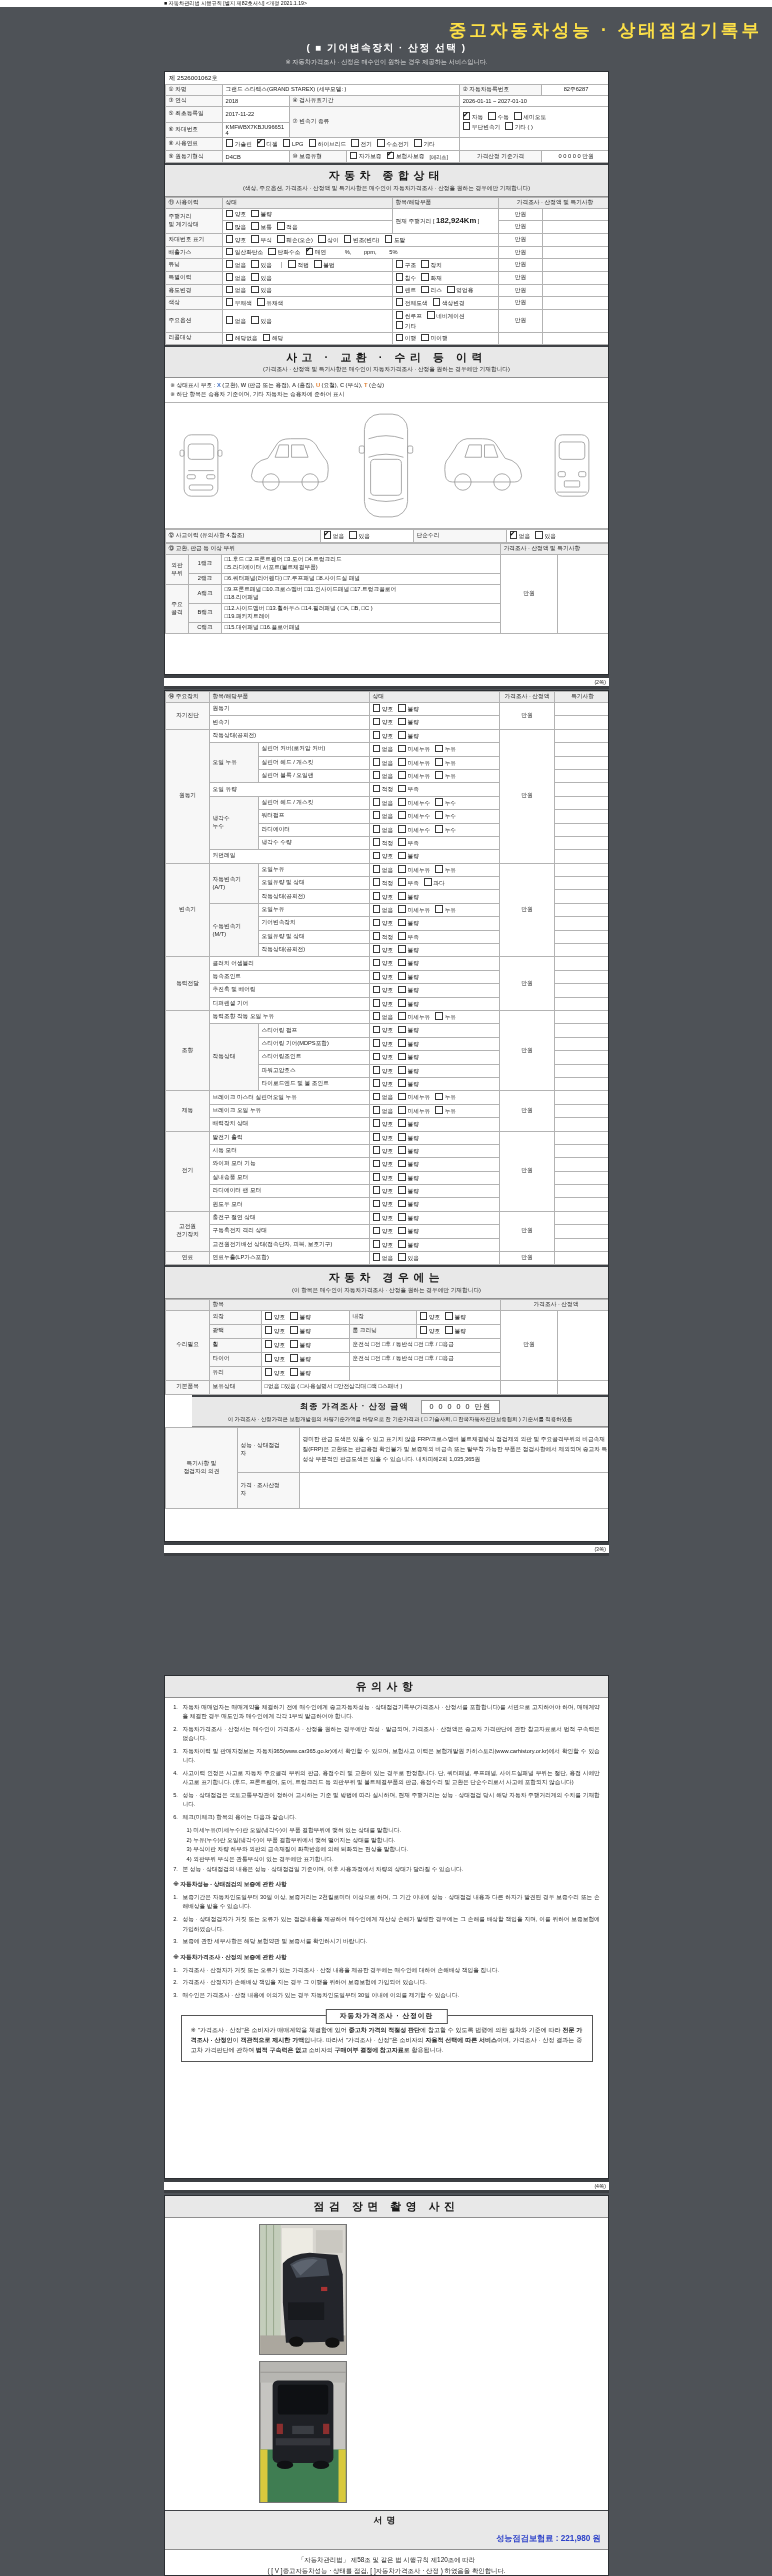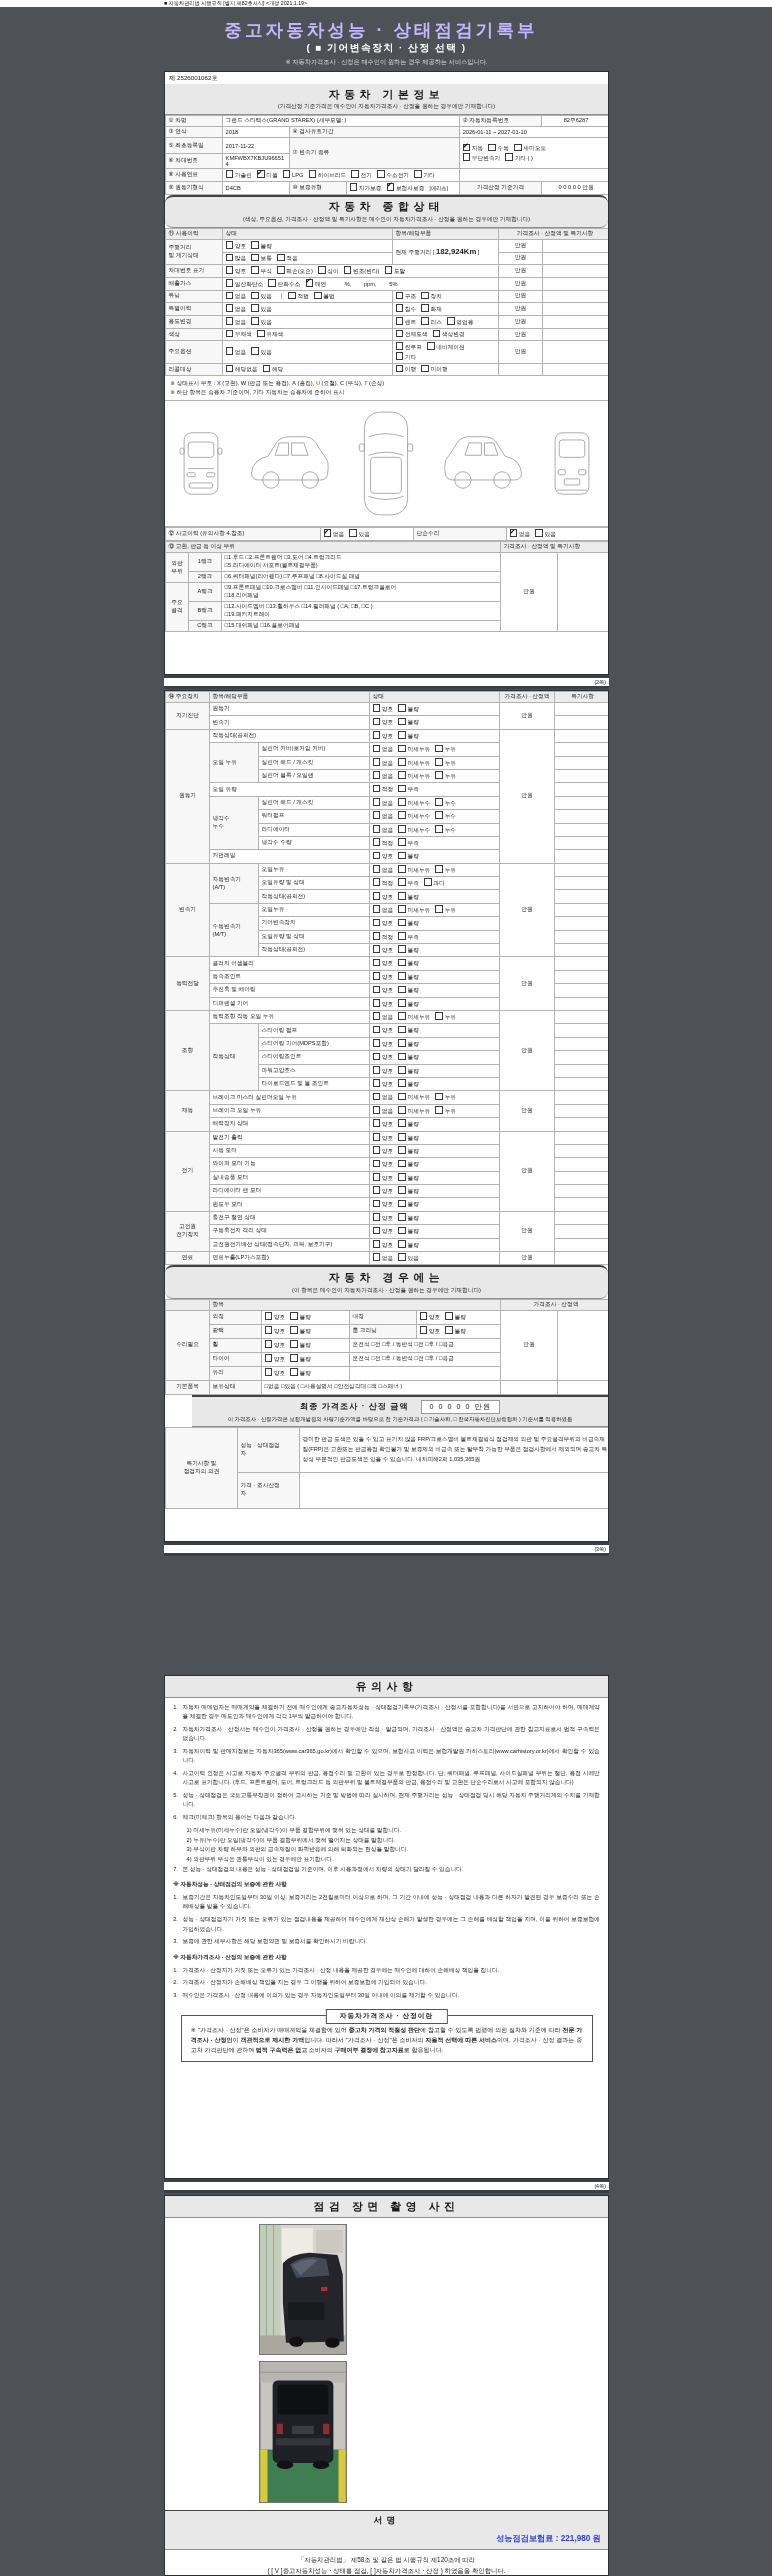--- a/index.html
+++ b/index.html
@@ -7,33 +7,33 @@
     width:773px;height:2576px;position:relative;
     background:#4e5257;
     font-family:"Liberation Sans","DejaVu Sans",sans-serif;
     color:#1a1a1a;
   }
   .abs{position:absolute;}
   
   #top-strip{left:0;top:0;width:773px;height:7.2px;background:#ffffff;font-size:5.2px;line-height:7.2px;color:#111;overflow:hidden;}
   #top-strip span{margin-left:164px;}
   
-  #title-main{left:0;top:17.5px;width:762px;text-align:center;color:#c4b5fd;font-size:17.5px;font-weight:bold;letter-spacing:3.1px;}
+  #title-main{left:0;top:17.5px;width:762px;text-align:right;color:#fde047;font-size:17.5px;font-weight:bold;letter-spacing:3.1px;}
   #title-sub{left:0;top:42px;width:773px;text-align:center;color:#fff;font-size:9.8px;font-weight:bold;letter-spacing:1.5px;}
   #title-note{left:0;top:58px;width:773px;text-align:center;color:#dcdcdc;font-size:6.2px;}
   
   .page{left:164px;width:445px;background:#fff;overflow:hidden;box-sizing:border-box;border:0.5px solid #2c2f33;}
   .sep{left:164px;width:445px;box-sizing:border-box;}
   .sep .bar{height:3.1px;background:#3c3f43;}
   .sep .strip{height:8.2px;background:#fff;font-size:5.2px;line-height:8.2px;text-align:right;padding-right:3.1px;color:#222;}
   
   .band{background:#e8e8e8;border-bottom:0.5px solid #8f8f8f;text-align:center;padding:3.6px 0 3.1px;}
   .band .t{font-size:10.8px;font-weight:bold;letter-spacing:4.6px;}
   .band .n{font-size:5.7px;margin-top:1.5px;color:#222;}
-  .sect{border-top:2.1px solid #3f4246;border-radius:8px;}
+  .sect{border-top:2.1px solid #3f4246;}
   .docno{font-size:6.2px;padding:2.1px 4.1px 1px;}
   
   table{border-collapse:collapse;width:100%;table-layout:fixed;}
   td,th{border:0.5px solid #b3b3b3;font-size:5.7px;padding:1px 2.6px;vertical-align:middle;word-break:break-all;text-align:left;font-weight:normal;}
   .lab{background:#f7f7f7;}
   .hd{background:#ececec;}
   .ctr{text-align:center;}
   .pre{white-space:pre-line;}
   .price{text-align:center;}
   
@@ -79,24 +79,20 @@
   <span>■ 자동차관리법 시행규칙 [별지 제82호서식] &lt;개정 2021.1.19&gt;</span>
 </div>
 
 <div id="title-main" class="abs">중고자동차성능 · 상태점검기록부</div>
 <div id="title-sub" class="abs">( ■ 기어변속장치 · 산정 선택 )</div>
 <div id="title-note" class="abs">※ 자동차가격조사 · 산정은 매수인이 원하는 경우 제공하는 서비스입니다.</div>
 
 <div class="page abs" style="top:71px;height:604px;">
   <div class="docno">제 2526001062호</div>
 
-  <div class="band">
-    <div class="t">자동차 기본정보</div>
-    <div class="n">(가격산정 기준가격은 매수인이 자동차가격조사 · 산정을 원하는 경우에만 기재합니다)</div>
-  </div>
 
   <table>
     <colgroup>
         <col style="width:57px">
         <col style="width:67px">
         <col style="width:57px">
         <col style="width:113px">
         <col style="width:82px">
         <col style="width:69px">
       </colgroup>
@@ -227,20 +223,24 @@
         <tr>
           <td class="lab">리콜대상</td>
           <td><span class="cbl"><span class="cb"></span>해당없음</span><span class="cbl"><span class="cb"></span>해당</span></td>
           <td><span class="cbl"><span class="cb"></span>이행</span><span class="cbl"><span class="cb"></span>미이행</span></td>
           <td class="price"></td>
           <td></td>
         </tr>
       </tbody>
   </table>
 
+  <div class="band sect">
+    <div class="t">사고 · 교환 · 수리 등 이력</div>
+    <div class="n">(가격조사 · 산정액 및 특기사항은 매수인이 자동차가격조사 · 산정을 원하는 경우에만 기재합니다)</div>
+  </div>
 
   <div id="legend-box">
     <div class="ln" id="legend-codes">※ 상태표시 부호 : <b style="color: rgb(68, 114, 196);">X</b> (교환),  <b style="color: rgb(85, 85, 85);">W</b> (판금 또는 용접),  <b style="color: rgb(85, 85, 85);">A</b> (흠집),  <b style="color: rgb(224, 123, 42);">U</b> (요철),  <b style="color: rgb(85, 85, 85);">C</b> (부식),  <b style="color: rgb(224, 123, 42);">T</b> (손상)</div>
     <div class="ln">※ 하단 항목은 승용차 기준이며, 기타 자동차는 승용차에 준하여 표시</div>
   </div>
 
   <div id="diagrams">
     <svg width="44" height="103" viewBox="0 0 86 200">
       <rect x="10" y="40" width="66" height="120" rx="14"></rect>
       <rect x="18" y="58" width="50" height="30" rx="6"></rect>

